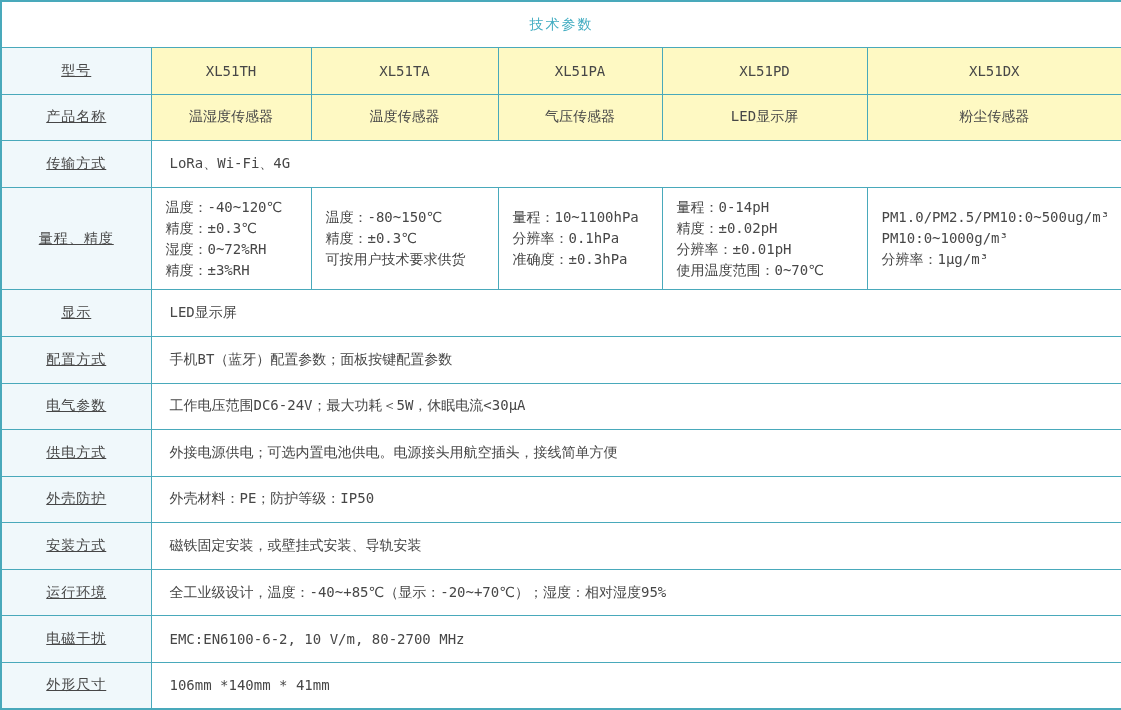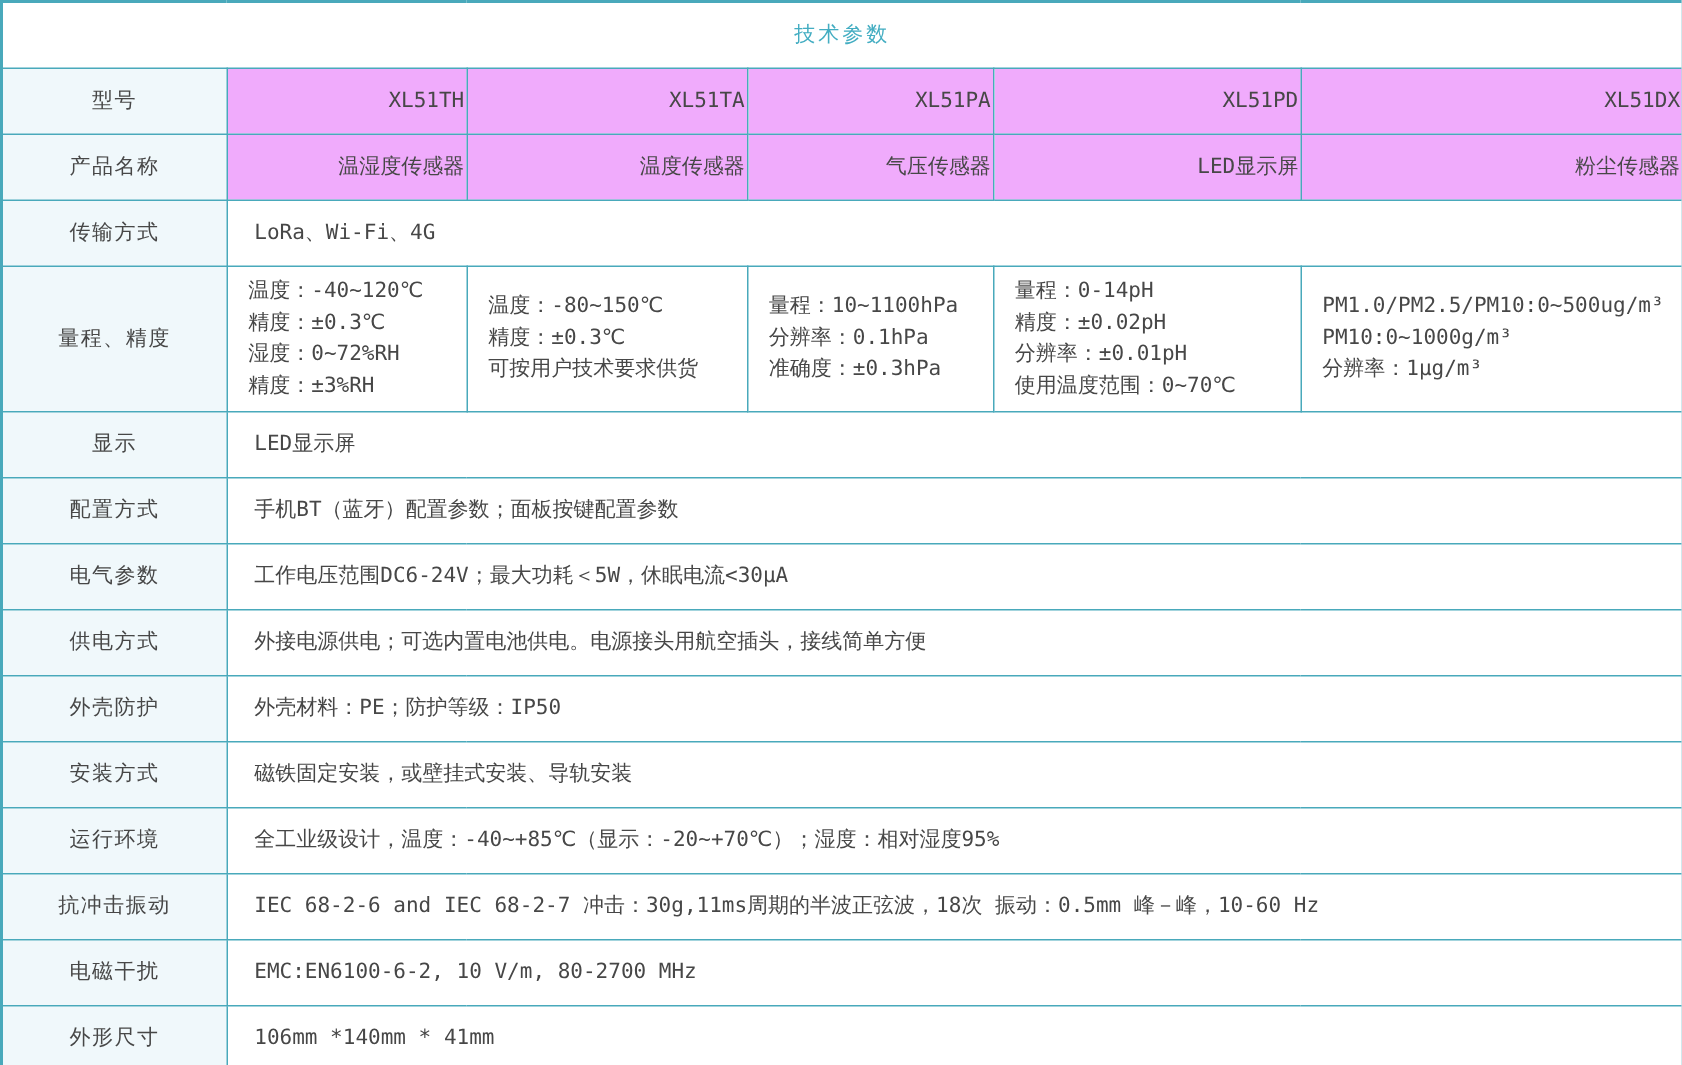--- a/index.html
+++ b/index.html
@@ -28,24 +28,25 @@
     color:#43adc2;
     font-size:18px;
     font-weight:bold;
     letter-spacing:2px;
     background:#ffffff;
   }
   .label-cell{
     background:#f0f8fb;
     text-align:center;
     letter-spacing:1px;
+    text-decoration:underline;
   }
   .center-cell{
-    background:#f0abfc;
-    text-align:right;
+    background:#fef9c3;
+    text-align:center;
   }
   .value-cell{
     background:#ffffff;
     text-align:left;
     padding-left:18px;
     padding-right:12px;
   }
   .range-cell{
     background:#ffffff;
     text-align:left;
@@ -152,24 +153,20 @@
   </tr>
   <tr class="r-std">
     <td class="label-cell">安装方式</td>
     <td class="value-cell" colspan="5">磁铁固定安装，或壁挂式安装、导轨安装</td>
   </tr>
   <tr class="r-std">
     <td class="label-cell">运行环境</td>
     <td class="value-cell" colspan="5">全工业级设计，温度：-40~+85℃（显示：-20~+70℃）；湿度：相对湿度95%</td>
   </tr>
   <tr class="r-std">
-    <td class="label-cell">抗冲击振动</td>
-    <td class="value-cell" colspan="5">IEC 68-2-6 and IEC 68-2-7 冲击：30g,11ms周期的半波正弦波，18次 振动：0.5mm 峰－峰，10-60 Hz</td>
-  </tr>
-  <tr class="r-std">
     <td class="label-cell">电磁干扰</td>
     <td class="value-cell" colspan="5">EMC:EN6100-6-2, 10 V/m, 80-2700 MHz</td>
   </tr>
   <tr class="r-std">
     <td class="label-cell">外形尺寸</td>
     <td class="value-cell" colspan="5">106mm *140mm * 41mm</td>
   </tr>
 </tbody>
   </table>
 

